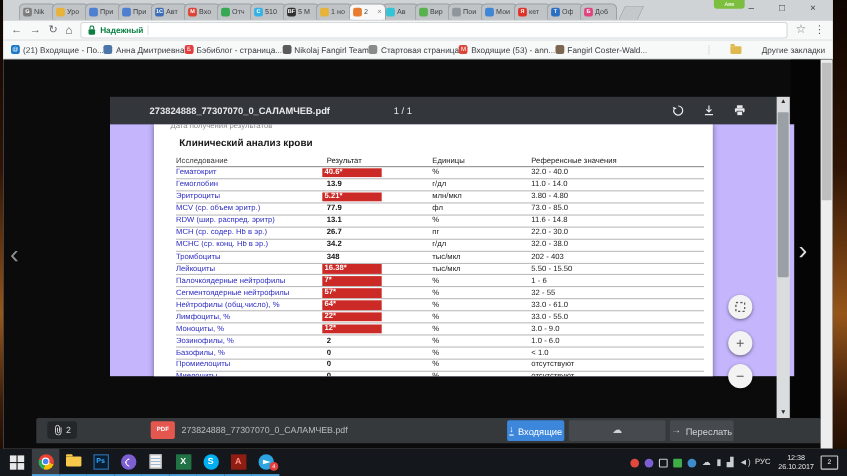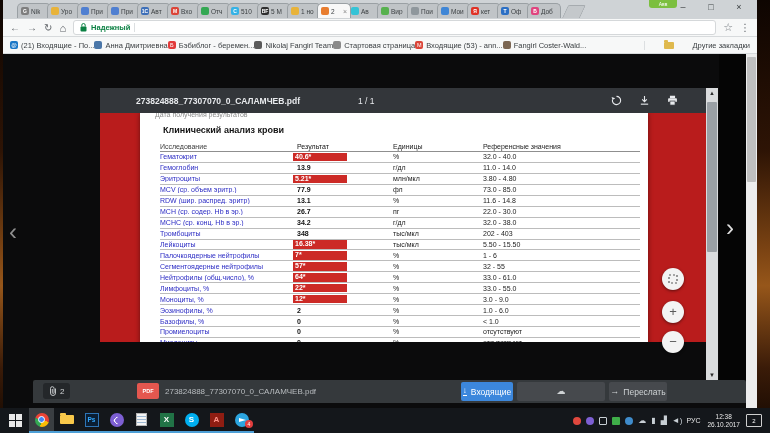--- a/index.html
+++ b/index.html
@@ -51,21 +51,21 @@
   .chevron{position:absolute;font-size:24px;line-height:24px;}
   .chevron-left{left:6px;top:166px;color:#8f8f8f;}
   .right-strip{position:absolute;left:716px;top:0;width:27px;height:326px;background:#050505;}
   .chevron-right{left:723px;top:162px;color:#dedede;}
   .pdf-toolbar{position:absolute;left:97px;top:34px;width:606px;height:25px;background:#33363a;
     display:flex;align-items:center;color:#e8eaed;}
   .pt-filename{margin-left:36px;font-size:8.5px;font-weight:bold;}
   .pt-page{position:absolute;left:258px;font-size:8.5px;}
   .pt-icons{margin-left:auto;display:flex;gap:17px;margin-right:28px;align-items:center;}
   .pt-icons svg{display:block;}
-  .viewer-body{position:absolute;left:97px;top:59px;width:606px;height:229px;background:#b91c1c;overflow:hidden;}
+  .viewer-body{position:absolute;left:97px;top:59px;width:606px;height:229px;background:#c4b5fd;overflow:hidden;padding-left:16px;}
   .pdf-page{position:absolute;left:40px;top:0;width:508px;height:267px;background:#fff;overflow:hidden;
     box-shadow:0 0 5px rgba(0,0,0,.45);}
   .pdf-scroll{position:absolute;left:703px;top:34px;width:12px;height:292px;background:#dadcde;}
   .ps-arrow{position:absolute;left:0;width:12px;height:10px;font-size:6px;color:#2b2b2b;text-align:center;line-height:10px;}
   .ps-up{top:0;} .ps-down{bottom:0;}
   .ps-thumb{position:absolute;left:1px;top:14px;width:10px;height:150px;background:#9aa0a5;border-radius:1px;}
   .fab{position:absolute;left:659px;width:22px;height:22px;border-radius:50%;background:#f3f3f3;
     box-shadow:0 1px 3px rgba(0,0,0,.5);color:#5a5a5a;text-align:center;line-height:22px;font-size:13px;}
   .fab-fit{top:214px;display:flex;align-items:center;justify-content:center;}
   .fab-in{top:247px;} .fab-out{top:277px;}
@@ -255,21 +255,21 @@
           <div class="bm">
             <span class="bmfav" style="background: rgb(26, 119, 199);">@</span>
             <span>(21) Входящие - По...</span>
           </div>
           <div class="bm">
             <span class="bmfav" style="background: rgb(74, 118, 168);"></span>
             <span>Анна Дмитриевна</span>
           </div>
           <div class="bm">
             <span class="bmfav" style="background: rgb(226, 59, 59);">Б</span>
-            <span>Бэбиблог - беремен...</span>
+            <span>Бэбиблог - страница...</span>
           </div>
           <div class="bm">
             <span class="bmfav" style="background: rgb(90, 90, 90);"></span>
             <span>Nikolaj Fangirl Team</span>
           </div>
           <div class="bm">
             <span class="bmfav" style="background: rgb(138, 138, 138);"></span>
             <span>Стартовая страница</span>
           </div>
           <div class="bm">

